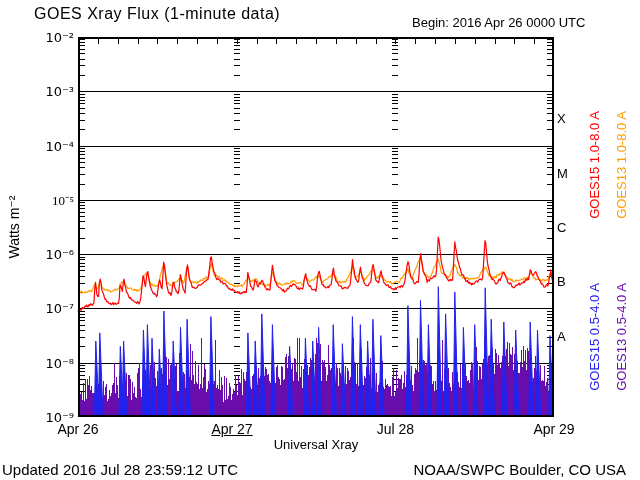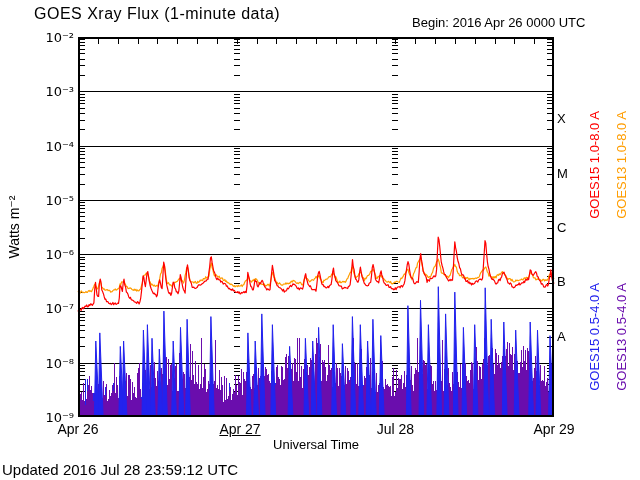--- a/index.html
+++ b/index.html
@@ -351,38 +351,39 @@
       <polygon points="514.2,416 515.7,330.1 519.0,416" fill="#2222ee" stroke="#2222ee" stroke-width="1"></polygon>
       <polygon points="528.7,416 530.2,322.0 533.5,416" fill="#2222ee" stroke="#2222ee" stroke-width="1"></polygon>
       <polygon points="536.0,416 537.5,330.1 540.8,416" fill="#2222ee" stroke="#2222ee" stroke-width="1"></polygon>
       <polygon points="548.6,416 550.0,335.6 553.3,416" fill="#2222ee" stroke="#2222ee" stroke-width="1"></polygon>
       <path d="M78.0 291.1 L78.8 292.5 L79.6 292.4 L80.4 293.0 L81.2 290.9 L82.0 291.8 L82.8 292.7 L83.6 292.3 L84.3 292.7 L85.1 292.5 L85.9 291.5 L86.7 292.4 L87.5 292.3 L88.3 291.0 L89.1 290.4 L89.9 291.5 L90.7 290.8 L91.5 291.7 L92.3 290.1 L93.1 288.1 L93.9 286.3 L94.7 284.2 L95.5 285.6 L96.2 286.8 L97.0 288.7 L97.8 289.0 L98.6 286.2 L99.4 283.2 L100.2 281.9 L101.0 283.6 L101.8 287.4 L102.6 287.8 L103.4 289.1 L104.2 288.8 L105.0 290.2 L105.8 290.1 L106.6 289.7 L107.4 289.6 L108.1 290.6 L108.9 290.3 L109.7 290.3 L110.5 292.1 L111.3 291.8 L112.1 291.6 L112.9 290.6 L113.7 289.8 L114.5 289.8 L115.3 289.0 L116.1 290.2 L116.9 289.8 L117.7 288.9 L118.5 288.7 L119.3 287.5 L120.0 283.8 L120.8 284.7 L121.6 281.8 L122.4 282.0 L123.2 281.9 L124.0 281.6 L124.8 283.3 L125.6 284.8 L126.4 286.5 L127.2 286.7 L128.0 288.6 L128.8 288.5 L129.6 288.1 L130.4 287.9 L131.2 288.4 L131.9 289.5 L132.7 289.9 L133.5 290.3 L134.3 289.2 L135.1 290.4 L135.9 289.3 L136.7 291.1 L137.5 290.0 L138.3 290.8 L139.1 290.7 L139.9 289.4 L140.7 288.9 L141.5 285.6 L142.3 283.1 L143.1 277.4 L143.8 275.6 L144.6 275.0 L145.4 274.9 L146.2 273.1 L147.0 273.3 L147.8 274.2 L148.6 277.1 L149.4 280.9 L150.2 282.0 L151.0 285.2 L151.8 284.0 L152.6 284.8 L153.4 286.0 L154.2 285.0 L155.0 286.2 L155.7 286.3 L156.5 285.4 L157.3 286.2 L158.1 284.9 L158.9 282.1 L159.7 278.9 L160.5 274.1 L161.3 272.8 L162.1 268.2 L162.9 266.8 L163.7 264.1 L164.5 266.2 L165.3 270.8 L166.1 278.3 L166.9 282.2 L167.6 283.4 L168.4 282.6 L169.2 284.1 L170.0 285.2 L170.8 284.7 L171.6 286.2 L172.4 285.4 L173.2 283.4 L174.0 283.0 L174.8 282.2 L175.6 282.3 L176.4 281.7 L177.2 281.5 L178.0 280.3 L178.8 279.1 L179.5 278.3 L180.3 278.8 L181.1 281.0 L181.9 280.1 L182.7 281.7 L183.5 283.0 L184.3 280.6 L185.1 275.6 L185.9 272.4 L186.7 267.8 L187.5 267.2 L188.3 271.4 L189.1 275.7 L189.9 280.1 L190.7 281.5 L191.4 281.9 L192.2 282.0 L193.0 281.9 L193.8 283.0 L194.6 282.1 L195.4 281.5 L196.2 283.2 L197.0 283.3 L197.8 281.3 L198.6 282.3 L199.4 281.6 L200.2 280.1 L201.0 280.7 L201.8 279.9 L202.6 280.7 L203.3 278.7 L204.1 278.6 L204.9 279.1 L205.7 276.7 L206.5 278.0 L207.3 277.6 L208.1 276.7 L208.9 276.5 L209.7 270.1 L210.5 265.7 L211.3 262.9 L212.1 267.5 L212.9 269.9 L213.7 273.5 L214.5 276.0 L215.2 275.4 L216.0 274.7 L216.8 275.7 L217.6 276.5 L218.4 277.0 L219.2 276.2 L220.0 278.2 L220.8 278.4 L221.6 277.9 L222.4 278.0 L223.2 280.3 L224.0 280.5 L224.8 279.5 L225.6 281.5 L226.4 280.9 L227.1 282.6 L227.9 282.4 L228.7 283.0 L229.5 283.7 L230.3 284.6 L231.1 284.1 L231.9 284.5 L232.7 285.4 L233.5 286.3 L234.3 285.7 L235.1 286.8 L235.9 286.0 L236.7 285.8 L237.5 286.6 L238.3 285.2 L239.0 286.3 L239.8 286.0 L240.6 285.8 L241.4 284.9 L242.2 286.5 L243.0 284.9 L243.8 284.7 L244.6 282.5 L245.4 280.9 L246.2 280.6 L247.0 279.6 L247.8 278.3 L248.6 277.0 L249.4 280.4 L250.2 280.9 L250.9 281.2 L251.7 282.1 L252.5 280.2 L253.3 280.6 L254.1 279.2 L254.9 280.3 L255.7 278.5 L256.5 279.3 L257.3 280.2 L258.1 282.3 L258.9 282.9 L259.7 284.4 L260.5 283.0 L261.3 284.0 L262.1 284.5 L262.8 284.5 L263.6 284.8 L264.4 283.9 L265.2 286.1 L266.0 285.6 L266.8 285.6 L267.6 284.3 L268.4 284.3 L269.2 286.1 L270.0 284.1 L270.8 281.1 L271.6 276.0 L272.4 272.5 L273.2 273.8 L274.0 277.4 L274.7 277.5 L275.5 279.9 L276.3 283.2 L277.1 282.3 L277.9 284.1 L278.7 283.7 L279.5 282.8 L280.3 283.9 L281.1 284.9 L281.9 285.2 L282.7 285.1 L283.5 284.0 L284.3 284.0 L285.1 284.3 L285.9 282.8 L286.6 283.9 L287.4 283.2 L288.2 283.9 L289.0 283.2 L289.8 283.4 L290.6 282.2 L291.4 281.2 L292.2 282.1 L293.0 280.4 L293.8 280.8 L294.6 280.9 L295.4 281.8 L296.2 282.9 L297.0 283.5 L297.8 282.8 L298.5 283.7 L299.3 282.7 L300.1 282.2 L300.9 282.9 L301.7 284.7 L302.5 285.0 L303.3 283.5 L304.1 279.6 L304.9 278.1 L305.7 277.2 L306.5 278.5 L307.3 278.6 L308.1 279.7 L308.9 280.9 L309.7 281.9 L310.4 281.2 L311.2 280.5 L312.0 279.5 L312.8 280.0 L313.6 280.3 L314.4 278.8 L315.2 278.1 L316.0 276.6 L316.8 277.8 L317.6 275.4 L318.4 276.8 L319.2 275.6 L320.0 278.7 L320.8 279.3 L321.6 281.1 L322.3 282.1 L323.1 282.7 L323.9 280.2 L324.7 280.5 L325.5 279.5 L326.3 279.1 L327.1 279.1 L327.9 278.3 L328.7 277.0 L329.5 276.5 L330.3 276.9 L331.1 275.5 L331.9 274.0 L332.7 274.5 L333.5 272.9 L334.2 274.7 L335.0 277.6 L335.8 276.7 L336.6 278.7 L337.4 281.2 L338.2 282.2 L339.0 282.5 L339.8 281.1 L340.6 282.6 L341.4 282.7 L342.2 281.8 L343.0 281.3 L343.8 281.9 L344.6 281.5 L345.4 282.3 L346.1 281.1 L346.9 279.1 L347.7 278.6 L348.5 276.3 L349.3 274.6 L350.1 272.7 L350.9 272.0 L351.7 268.1 L352.5 267.0 L353.3 271.1 L354.1 273.8 L354.9 275.8 L355.7 278.2 L356.5 277.2 L357.3 276.4 L358.0 276.1 L358.8 274.0 L359.6 273.2 L360.4 272.1 L361.2 272.7 L362.0 275.6 L362.8 277.3 L363.6 278.0 L364.4 280.9 L365.2 278.2 L366.0 278.7 L366.8 277.1 L367.6 275.5 L368.4 275.5 L369.2 274.6 L369.9 273.6 L370.7 271.3 L371.5 271.5 L372.3 270.2 L373.1 269.3 L373.9 270.8 L374.7 273.1 L375.5 275.1 L376.3 278.5 L377.1 278.4 L377.9 276.7 L378.7 276.9 L379.5 275.5 L380.3 276.1 L381.1 275.0 L381.8 277.2 L382.6 277.9 L383.4 278.4 L384.2 279.1 L385.0 280.3 L385.8 281.0 L386.6 282.0 L387.4 282.2 L388.2 281.4 L389.0 281.8 L389.8 282.6 L390.6 281.5 L391.4 283.4 L392.2 284.0 L393.0 283.4 L393.7 283.0 L394.5 282.0 L395.3 282.5 L396.1 281.5 L396.9 281.2 L397.7 281.7 L398.5 282.0 L399.3 282.4 L400.1 280.4 L400.9 278.1 L401.7 278.6 L402.5 277.3 L403.3 276.2 L404.1 274.1 L404.9 274.3 L405.6 272.8 L406.4 271.4 L407.2 269.6 L408.0 269.2 L408.8 272.5 L409.6 274.6 L410.4 276.3 L411.2 277.3 L412.0 279.8 L412.8 276.9 L413.6 273.6 L414.4 272.3 L415.2 269.9 L416.0 267.8 L416.8 267.4 L417.5 263.3 L418.3 261.7 L419.1 260.4 L419.9 259.4 L420.7 259.1 L421.5 262.3 L422.3 266.1 L423.1 269.7 L423.9 273.4 L424.7 274.5 L425.5 274.0 L426.3 274.8 L427.1 275.4 L427.9 277.1 L428.7 277.4 L429.4 276.6 L430.2 277.0 L431.0 275.7 L431.8 273.5 L432.6 272.4 L433.4 268.9 L434.2 266.9 L435.0 266.4 L435.8 264.6 L436.6 261.6 L437.4 261.1 L438.2 259.1 L439.0 261.7 L439.8 265.3 L440.6 267.8 L441.3 272.7 L442.1 273.2 L442.9 273.4 L443.7 274.2 L444.5 275.0 L445.3 275.1 L446.1 276.7 L446.9 276.0 L447.7 276.7 L448.5 277.7 L449.3 276.0 L450.1 275.3 L450.9 272.6 L451.7 269.8 L452.5 268.5 L453.2 266.9 L454.0 266.2 L454.8 264.4 L455.6 266.6 L456.4 267.0 L457.2 271.3 L458.0 273.2 L458.8 273.8 L459.6 275.7 L460.4 275.6 L461.2 274.9 L462.0 276.8 L462.8 277.8 L463.6 277.1 L464.4 276.9 L465.1 278.6 L465.9 277.4 L466.7 278.4 L467.5 277.4 L468.3 278.5 L469.1 279.9 L469.9 278.4 L470.7 279.1 L471.5 278.5 L472.3 278.6 L473.1 278.4 L473.9 279.1 L474.7 278.5 L475.5 278.0 L476.3 278.4 L477.0 278.2 L477.8 277.4 L478.6 277.5 L479.4 276.5 L480.2 273.9 L481.0 272.3 L481.8 271.5 L482.6 269.9 L483.4 270.2 L484.2 269.0 L485.0 267.5 L485.8 267.0 L486.6 269.4 L487.4 272.0 L488.2 273.0 L488.9 276.1 L489.7 274.9 L490.5 276.4 L491.3 277.1 L492.1 276.7 L492.9 278.2 L493.7 276.7 L494.5 277.8 L495.3 276.4 L496.1 277.9 L496.9 275.3 L497.7 274.7 L498.5 275.4 L499.3 273.9 L500.1 274.7 L500.8 273.5 L501.6 272.5 L502.4 271.6 L503.2 273.0 L504.0 273.8 L504.8 274.3 L505.6 275.3 L506.4 277.7 L507.2 278.0 L508.0 279.5 L508.8 278.7 L509.6 278.6 L510.4 278.9 L511.2 280.8 L512.0 279.3 L512.7 280.9 L513.5 282.0 L514.3 281.8 L515.1 281.5 L515.9 280.0 L516.7 280.7 L517.5 280.2 L518.3 280.7 L519.1 280.3 L519.9 280.0 L520.7 279.8 L521.5 279.0 L522.3 279.6 L523.1 279.8 L523.9 278.3 L524.6 277.8 L525.4 278.9 L526.2 277.3 L527.0 277.6 L527.8 278.1 L528.6 277.0 L529.4 275.2 L530.2 272.6 L531.0 272.9 L531.8 274.0 L532.6 275.0 L533.4 277.6 L534.2 278.0 L535.0 277.8 L535.8 279.8 L536.5 279.6 L537.3 278.8 L538.1 279.5 L538.9 279.2 L539.7 280.3 L540.5 279.7 L541.3 280.8 L542.1 280.8 L542.9 279.3 L543.7 279.3 L544.5 281.0 L545.3 279.8 L546.1 280.4 L546.9 279.8 L547.7 280.1 L548.4 278.0 L549.2 275.1 L550.0 274.3 L550.8 272.7 L551.6 273.8 L552.4 276.1 L553.2 277.4 L554.0 279.1 " stroke="#ff9d00" stroke-width="1.2" fill="none" stroke-linejoin="round"></path>
       <path d="M78.0 311.4 L78.8 309.6 L79.6 309.1 L80.4 309.7 L81.2 310.3 L82.0 308.0 L82.8 307.4 L83.6 308.8 L84.3 307.4 L85.1 306.1 L85.9 306.6 L86.7 305.0 L87.5 306.8 L88.3 306.6 L89.1 304.5 L89.9 305.6 L90.7 303.8 L91.5 304.3 L92.3 305.4 L93.1 304.1 L93.9 302.9 L94.7 289.6 L95.5 282.4 L96.2 288.3 L97.0 294.9 L97.8 296.3 L98.6 296.5 L99.4 283.0 L100.2 279.0 L101.0 282.2 L101.8 290.0 L102.6 291.6 L103.4 293.7 L104.2 296.7 L105.0 299.3 L105.8 299.1 L106.6 301.7 L107.4 301.7 L108.1 301.9 L108.9 303.5 L109.7 303.8 L110.5 303.1 L111.3 304.6 L112.1 303.8 L112.9 302.5 L113.7 304.7 L114.5 303.5 L115.3 303.0 L116.1 304.4 L116.9 304.0 L117.7 303.0 L118.5 303.4 L119.3 298.0 L120.0 285.8 L120.8 285.9 L121.6 288.5 L122.4 291.5 L123.2 283.0 L124.0 279.1 L124.8 285.1 L125.6 287.0 L126.4 292.1 L127.2 292.7 L128.0 294.3 L128.8 297.0 L129.6 298.3 L130.4 297.3 L131.2 299.5 L131.9 300.1 L132.7 300.2 L133.5 300.7 L134.3 301.8 L135.1 302.1 L135.9 302.6 L136.7 303.4 L137.5 301.6 L138.3 302.3 L139.1 304.0 L139.9 301.9 L140.7 298.2 L141.5 291.4 L142.3 283.6 L143.1 275.9 L143.8 277.1 L144.6 282.8 L145.4 286.7 L146.2 280.2 L147.0 273.3 L147.8 271.6 L148.6 276.9 L149.4 281.8 L150.2 285.8 L151.0 288.3 L151.8 290.3 L152.6 291.9 L153.4 293.7 L154.2 293.1 L155.0 294.3 L155.7 294.3 L156.5 296.8 L157.3 295.2 L158.1 288.2 L158.9 283.0 L159.7 279.8 L160.5 283.3 L161.3 287.6 L162.1 288.5 L162.9 275.7 L163.7 262.1 L164.5 265.6 L165.3 273.6 L166.1 280.8 L166.9 285.7 L167.6 288.7 L168.4 291.9 L169.2 293.6 L170.0 292.6 L170.8 295.4 L171.6 293.5 L172.4 287.3 L173.2 282.2 L174.0 283.1 L174.8 287.9 L175.6 289.0 L176.4 292.0 L177.2 291.8 L178.0 293.7 L178.8 291.1 L179.5 284.3 L180.3 274.6 L181.1 277.6 L181.9 282.7 L182.7 287.0 L183.5 289.7 L184.3 291.0 L185.1 293.1 L185.9 281.3 L186.7 268.8 L187.5 264.8 L188.3 270.1 L189.1 277.5 L189.9 280.4 L190.7 282.0 L191.4 283.5 L192.2 287.4 L193.0 287.4 L193.8 287.2 L194.6 288.1 L195.4 288.3 L196.2 288.1 L197.0 287.6 L197.8 286.1 L198.6 284.9 L199.4 284.9 L200.2 285.2 L201.0 284.7 L201.8 284.0 L202.6 283.4 L203.3 282.9 L204.1 282.0 L204.9 281.1 L205.7 281.2 L206.5 280.5 L207.3 279.1 L208.1 279.2 L208.9 272.3 L209.7 266.5 L210.5 257.8 L211.3 256.8 L212.1 262.4 L212.9 266.8 L213.7 271.0 L214.5 272.4 L215.2 274.4 L216.0 277.9 L216.8 279.6 L217.6 278.1 L218.4 279.3 L219.2 280.0 L220.0 279.8 L220.8 282.2 L221.6 281.3 L222.4 282.0 L223.2 284.1 L224.0 283.5 L224.8 283.4 L225.6 283.9 L226.4 286.2 L227.1 285.9 L227.9 287.4 L228.7 288.8 L229.5 288.3 L230.3 289.7 L231.1 289.4 L231.9 290.3 L232.7 288.9 L233.5 290.9 L234.3 290.4 L235.1 291.5 L235.9 292.5 L236.7 292.3 L237.5 291.7 L238.3 293.0 L239.0 291.7 L239.8 293.6 L240.6 293.9 L241.4 292.5 L242.2 293.1 L243.0 292.5 L243.8 291.7 L244.6 292.7 L245.4 291.4 L246.2 292.6 L247.0 286.1 L247.8 272.4 L248.6 275.8 L249.4 279.2 L250.2 284.1 L250.9 286.5 L251.7 287.1 L252.5 289.9 L253.3 289.9 L254.1 285.6 L254.9 280.1 L255.7 281.5 L256.5 281.4 L257.3 285.8 L258.1 286.9 L258.9 284.8 L259.7 282.7 L260.5 283.5 L261.3 281.8 L262.1 280.3 L262.8 281.4 L263.6 284.3 L264.4 285.9 L265.2 287.4 L266.0 288.2 L266.8 289.9 L267.6 288.8 L268.4 289.3 L269.2 290.1 L270.0 289.7 L270.8 280.7 L271.6 273.1 L272.4 265.3 L273.2 270.1 L274.0 275.2 L274.7 280.7 L275.5 281.3 L276.3 283.3 L277.1 285.6 L277.9 285.9 L278.7 287.3 L279.5 287.6 L280.3 287.8 L281.1 288.6 L281.9 289.6 L282.7 291.0 L283.5 289.3 L284.3 292.2 L285.1 291.2 L285.9 291.0 L286.6 290.3 L287.4 288.1 L288.2 288.8 L289.0 287.8 L289.8 286.4 L290.6 285.3 L291.4 286.6 L292.2 285.5 L293.0 283.8 L293.8 284.4 L294.6 284.4 L295.4 285.4 L296.2 286.2 L297.0 288.1 L297.8 288.7 L298.5 287.9 L299.3 289.8 L300.1 288.2 L300.9 287.9 L301.7 288.4 L302.5 289.2 L303.3 286.6 L304.1 280.5 L304.9 276.3 L305.7 273.7 L306.5 278.8 L307.3 281.3 L308.1 284.4 L308.9 285.3 L309.7 286.6 L310.4 285.8 L311.2 287.9 L312.0 289.7 L312.8 289.7 L313.6 289.5 L314.4 289.8 L315.2 289.4 L316.0 291.3 L316.8 284.9 L317.6 277.3 L318.4 272.9 L319.2 271.3 L320.0 274.9 L320.8 279.2 L321.6 283.0 L322.3 284.7 L323.1 284.5 L323.9 286.6 L324.7 286.4 L325.5 287.5 L326.3 288.0 L327.1 287.5 L327.9 286.3 L328.7 287.7 L329.5 285.7 L330.3 285.1 L331.1 284.6 L331.9 279.5 L332.7 271.6 L333.5 268.0 L334.2 274.1 L335.0 276.7 L335.8 280.7 L336.6 281.7 L337.4 282.5 L338.2 284.0 L339.0 285.7 L339.8 285.9 L340.6 286.1 L341.4 286.1 L342.2 288.9 L343.0 288.4 L343.8 288.1 L344.6 287.4 L345.4 287.6 L346.1 287.8 L346.9 288.0 L347.7 288.5 L348.5 286.3 L349.3 286.2 L350.1 284.8 L350.9 277.9 L351.7 269.3 L352.5 259.5 L353.3 267.0 L354.1 269.7 L354.9 276.0 L355.7 279.0 L356.5 279.9 L357.3 281.9 L358.0 282.2 L358.8 279.9 L359.6 272.0 L360.4 267.2 L361.2 272.2 L362.0 276.7 L362.8 278.5 L363.6 281.4 L364.4 283.5 L365.2 284.2 L366.0 285.5 L366.8 285.6 L367.6 285.8 L368.4 285.5 L369.2 283.2 L369.9 282.8 L370.7 282.3 L371.5 275.8 L372.3 267.4 L373.1 264.5 L373.9 268.4 L374.7 273.4 L375.5 279.2 L376.3 280.7 L377.1 281.6 L377.9 281.6 L378.7 282.8 L379.5 278.3 L380.3 273.3 L381.1 270.9 L381.8 274.9 L382.6 276.7 L383.4 281.2 L384.2 283.1 L385.0 283.6 L385.8 284.9 L386.6 285.4 L387.4 284.9 L388.2 284.8 L389.0 287.3 L389.8 287.4 L390.6 286.7 L391.4 288.5 L392.2 288.9 L393.0 288.6 L393.7 289.8 L394.5 289.4 L395.3 287.7 L396.1 289.6 L396.9 287.8 L397.7 287.0 L398.5 286.8 L399.3 286.5 L400.1 287.8 L400.9 285.9 L401.7 285.7 L402.5 287.0 L403.3 285.3 L404.1 284.0 L404.9 280.7 L405.6 275.3 L406.4 270.4 L407.2 265.0 L408.0 261.6 L408.8 264.2 L409.6 270.1 L410.4 274.8 L411.2 277.8 L412.0 278.0 L412.8 278.7 L413.6 282.2 L414.4 283.6 L415.2 283.7 L416.0 282.7 L416.8 281.6 L417.5 282.0 L418.3 282.4 L419.1 272.6 L419.9 259.2 L420.7 253.7 L421.5 259.9 L422.3 264.4 L423.1 271.1 L423.9 272.4 L424.7 274.9 L425.5 275.6 L426.3 277.8 L427.1 282.3 L427.9 279.6 L428.7 280.4 L429.4 281.2 L430.2 278.1 L431.0 278.4 L431.8 278.6 L432.6 278.0 L433.4 276.5 L434.2 275.8 L435.0 276.8 L435.8 275.8 L436.6 269.4 L437.4 253.2 L438.2 237.1 L439.0 240.0 L439.8 247.1 L440.6 255.8 L441.3 262.2 L442.1 265.5 L442.9 268.2 L443.7 271.9 L444.5 274.6 L445.3 274.5 L446.1 276.4 L446.9 278.2 L447.7 279.3 L448.5 281.0 L449.3 280.5 L450.1 279.3 L450.9 280.7 L451.7 279.7 L452.5 280.2 L453.2 271.1 L454.0 255.9 L454.8 241.9 L455.6 247.7 L456.4 251.4 L457.2 257.3 L458.0 261.3 L458.8 263.5 L459.6 267.7 L460.4 268.9 L461.2 272.5 L462.0 275.1 L462.8 274.8 L463.6 275.3 L464.4 278.8 L465.1 278.5 L465.9 281.4 L466.7 281.3 L467.5 280.5 L468.3 283.0 L469.1 281.9 L469.9 283.7 L470.7 282.9 L471.5 285.0 L472.3 283.3 L473.1 284.3 L473.9 283.8 L474.7 283.2 L475.5 281.6 L476.3 280.9 L477.0 281.2 L477.8 282.0 L478.6 280.1 L479.4 279.4 L480.2 279.1 L481.0 279.4 L481.8 280.0 L482.6 278.1 L483.4 265.9 L484.2 253.5 L485.0 240.7 L485.8 243.2 L486.6 253.5 L487.4 261.8 L488.2 266.8 L488.9 269.0 L489.7 273.3 L490.5 276.0 L491.3 278.1 L492.1 279.5 L492.9 278.9 L493.7 280.0 L494.5 280.9 L495.3 283.1 L496.1 284.1 L496.9 283.1 L497.7 282.9 L498.5 280.0 L499.3 279.2 L500.1 280.7 L500.8 278.1 L501.6 277.0 L502.4 273.4 L503.2 272.8 L504.0 272.1 L504.8 274.8 L505.6 276.0 L506.4 278.3 L507.2 280.1 L508.0 283.0 L508.8 283.1 L509.6 284.2 L510.4 283.0 L511.2 283.8 L512.0 286.9 L512.7 286.9 L513.5 287.8 L514.3 287.4 L515.1 286.8 L515.9 285.0 L516.7 285.5 L517.5 284.6 L518.3 284.7 L519.1 282.9 L519.9 285.0 L520.7 284.2 L521.5 283.1 L522.3 282.8 L523.1 282.9 L523.9 281.4 L524.6 282.5 L525.4 280.0 L526.2 279.1 L527.0 280.3 L527.8 278.1 L528.6 279.6 L529.4 274.8 L530.2 269.9 L531.0 270.5 L531.8 273.9 L532.6 274.9 L533.4 275.3 L534.2 273.8 L535.0 272.5 L535.8 271.7 L536.5 273.2 L537.3 276.6 L538.1 276.8 L538.9 279.2 L539.7 280.5 L540.5 281.4 L541.3 284.1 L542.1 283.7 L542.9 284.6 L543.7 286.9 L544.5 287.2 L545.3 287.0 L546.1 285.1 L546.9 284.4 L547.7 286.1 L548.4 284.5 L549.2 279.1 L550.0 275.9 L550.8 269.9 L551.6 276.5 L552.4 280.7 L553.2 281.5 L554.0 283.6 " stroke="#ff0000" stroke-width="1.2" fill="none" stroke-linejoin="round"></path>
       <rect x="79" y="38" width="474" height="378" fill="none" stroke="#000" stroke-width="2" shape-rendering="crispEdges"></rect>
     </svg>
 
   <div class="abs" id="yaxis-title">Watts m⁻²</div>
-  <div class="abs" id="xaxis-title">Universal Time</div>
+  <div class="abs" id="xaxis-title">Universal Xray</div>
 
   <div class="legend" id="leg0" style="color: rgb(255, 0, 0);">GOES15 1.0-8.0 A</div>
   <div class="legend" id="leg1" style="color: rgb(255, 157, 0);">GOES13 1.0-8.0 A</div>
   <div class="legend" id="leg2" style="color: rgb(34, 34, 238);">GOES15 0.5-4.0 A</div>
   <div class="legend" id="leg3" style="color: rgb(106, 13, 173);">GOES13 0.5-4.0 A</div>
 
   <div class="abs" id="updated">Updated 2016 Jul 28 23:59:12 UTC</div>
+  <div class="abs" id="source">NOAA/SWPC Boulder, CO USA</div>
 <div class="ytick" style="top: 37px;">10⁻²</div>
     <div class="ytick" style="top: 91.2857px;">10⁻³</div>
     <div class="ytick" style="top: 145.571px;">10⁻⁴</div>
-    <div class="ytick" style="top: 199.857px;">10⁻⁵</div>
+    <div class="ytick" style="top: 199.857px; font-family: Liberation Serif, serif;">10⁻⁵</div>
     <div class="ytick" style="top: 254.143px;">10⁻⁶</div>
     <div class="ytick" style="top: 308.429px; text-align: right;">10⁻⁷</div>
     <div class="ytick" style="top: 362.714px;">10⁻⁸</div>
     <div class="ytick" style="top: 417px;">10⁻⁹</div>
     <div class="xtick" style="left: 78px;">Apr 26</div>
-    <div class="xtick" style="left: 240px; text-decoration: underline;">Apr 27</div>
+    <div class="xtick" style="left: 232px; text-decoration: underline;">Apr 27</div>
     <div class="xtick" style="left: 395.333px;">Jul 28</div>
     <div class="xtick" style="left: 554px;">Apr 29</div>
     <div class="classletter" style="top: 118.429px;">X</div>
     <div class="classletter" style="top: 172.714px;">M</div>
     <div class="classletter" style="top: 227px;">C</div>
     <div class="classletter" style="top: 281.286px;">B</div>
     <div class="classletter" style="top: 335.571px;">A</div>
   </div>
 
 </body></html>

